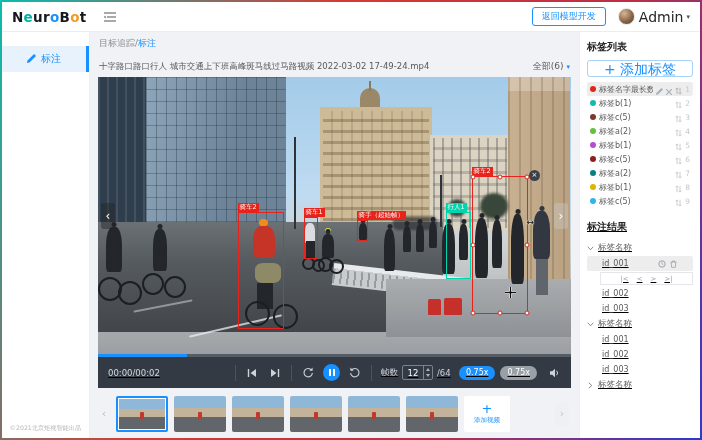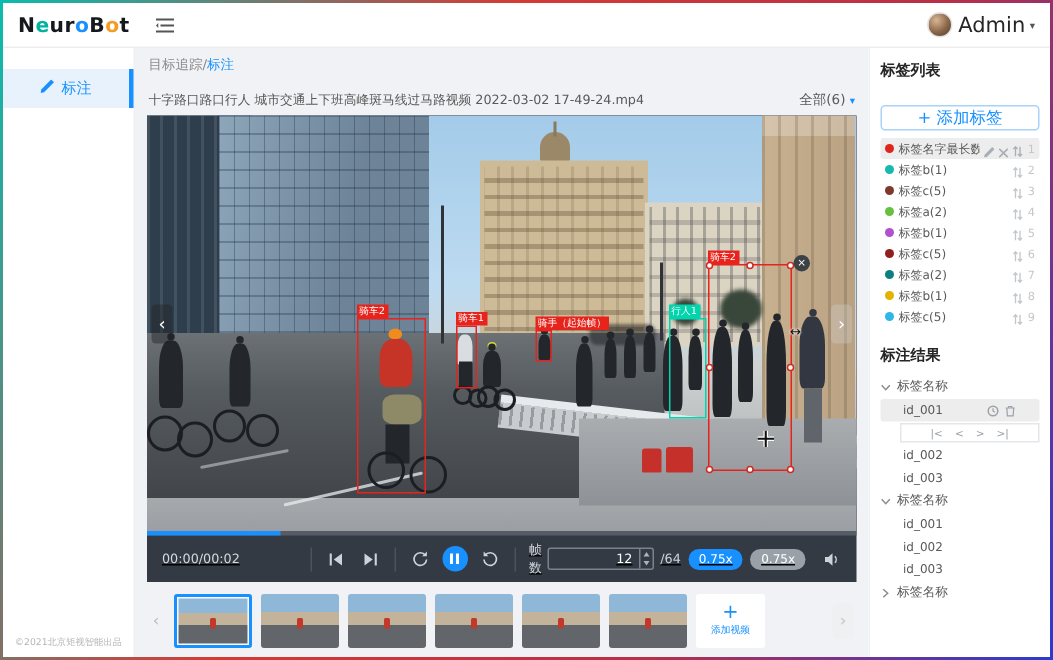--- a/index.html
+++ b/index.html
@@ -81,21 +81,21 @@
   .ctr-row{display:flex;align-items:center;height:31px;padding:0 10px;color:#cfd3d8;}
   .time{font-size:8.5px;color:#d6d9dd;width:118px;}
   .vdiv{width:1px;height:16px;background:#4a525c;margin:0 9px;}
   .icobtn{display:flex;align-items:center;justify-content:center;width:14px;height:14px;}
   .skipgrp{display:flex;gap:9px;}
   .transport{display:flex;align-items:center;gap:8px;}
   .pause{width:17px;height:17px;border-radius:50%;background:#1890ff;display:flex;align-items:center;justify-content:center;gap:2px;}
   .pause i{width:2px;height:7px;background:#fff;}
   .fgrp{display:flex;align-items:center;}
   .flabel{font-size:8.5px;margin-right:4px;}
-  .fwrap{display:flex;align-items:stretch;border:1px solid #7a828c;border-radius:2px;height:15px;padding-left:40px;}
+  .fwrap{display:flex;align-items:stretch;border:1px solid #7a828c;border-radius:2px;height:15px;}
   .fwrap input{width:20px;border:0;background:transparent;color:#fff;font-size:8.5px;text-align:center;padding:0;outline:none;}
   .spin{width:9px;border-left:1px solid #7a828c;display:flex;flex-direction:column;}
   .spin span{flex:1;display:flex;align-items:center;justify-content:center;}
   .tri-up{width:0;height:0;border-left:2.5px solid transparent;border-right:2.5px solid transparent;border-bottom:3px solid #aeb4bb;}
   .tri-dn{width:0;height:0;border-left:2.5px solid transparent;border-right:2.5px solid transparent;border-top:3px solid #aeb4bb;}
   .ftotal{font-size:8.5px;margin-left:4px;}
   .cspacer{flex:1}
   .pill{font-size:8px;line-height:1;padding:3px 7px;border-radius:8px;color:#fff;margin-left:5px;}
   .pill.on{background:#1890ff}.pill.off{background:#99a0a8}
   .vol{margin-left:12px;display:flex;align-items:center;}
@@ -106,28 +106,28 @@
   .thumb{width:52px;height:36px;border-radius:2px;position:relative;background:linear-gradient(180deg,#8fb8d8 0 34%,#c2b39a 34% 58%,#62666b 58%);}
   .thumb::after{content:"";position:absolute;left:46%;top:46%;width:4px;height:7px;background:#c03arargb;background:#c0392b;border-radius:1px;}
   .thumb.sel{border:2px solid #1890ff;box-shadow:inset 0 0 0 1px #fff;}
   .add-tile{width:46px;height:36px;background:#fff;border-radius:2px;display:flex;flex-direction:column;align-items:center;justify-content:center;color:#1890ff;}
   .add-plus{font-size:13px;line-height:12px;}
   .add-text{font-size:6.5px;margin-top:1px;}
   .tspacer{flex:1}
   
   .rpanel{width:121px;min-width:121px;background:#fff;border-left:1px solid #f0f0f0;padding:6px 7px 4px;overflow:hidden;display:flex;flex-direction:column;}
   .rp-title{font-size:10px;font-weight:700;color:#262626;margin:2px 0 6px;}
-  .add-label-btn{border:1px solid #a9d2f9;background:#fff;color:#1890ff;font-size:11px;height:17px;border-radius:3px;width:100%;margin-bottom:5px;margin-top:10px;}
+  .add-label-btn{border:1px solid #a9d2f9;background:#fff;color:#1890ff;font-size:14px;height:17px;border-radius:3px;width:100%;margin-bottom:5px;}
   .lrow{display:flex;align-items:center;height:14px;padding:0 3px;gap:3px;}
   .lrow.sel{background:#ededed;border-radius:2px;}
   .dot{width:6px;height:6px;min-width:6px;border-radius:50%;}
   .lname{flex:1;font-size:8px;color:#595959;white-space:nowrap;overflow:hidden;}
   .licons{display:flex;align-items:center;gap:3px;color:#b4bac1;}
   .order{font-size:7.5px;color:#c3c7cc;}
-  .results{margin-top:10px;}
+  .results{margin-top:10px;text-decoration:underline;}
   .grow{display:flex;align-items:center;gap:4px;height:16px;font-size:8.5px;color:#595959;}
   .caret-ic{display:flex;width:7px;justify-content:center;}
   .idrow{height:15px;display:flex;align-items:center;padding:0 16px 0 15px;font-size:8px;color:#595959;}
   .idrow.sel{background:#ededed;border-radius:2px;}
   .idrow .ispacer{flex:1}
   .idrow svg{margin-left:4px;}
   .pager{border:1px solid #e4e6e9;background:#fff;height:13px;margin:1px 0 1px 13px;display:flex;align-items:center;justify-content:center;gap:8px;font-size:7px;color:#9aa0a6;}
 </style>
 </head>
 <body>
@@ -137,20 +137,21 @@
 
   <div class="header">
     <div class="logo"><span>N</span><span class="c-teal">e</span><span>u</span><span>r</span><span class="c-blue">o</span><span>B</span><span class="c-orange">o</span><span>t</span></div>
     <span class="menu-fold">
           <svg width="12" height="10" viewBox="0 0 12 10">
             <path d="M0 1h12M3 5h9M0 9h12" stroke="#555" stroke-width="1.2"></path>
             <path d="M1.5 3.4L0 5l1.5 1.6z" fill="#555"></path>
           </svg>
         </span>
     <div class="hspacer"></div>
+    <button class="back-btn">返回模型开发</button>
     <div class="avatar"></div>
     <span class="user">Admin</span>
     <span class="user-caret">▾</span>
   </div>
 
   <div class="bodyrow">
 
     <div class="sidebar">
       <div class="side-item">
         <span><svg width="9" height="9" viewBox="0 0 9 9">

